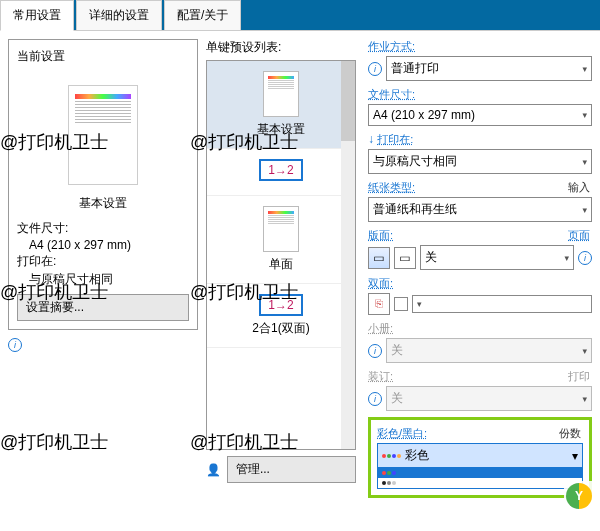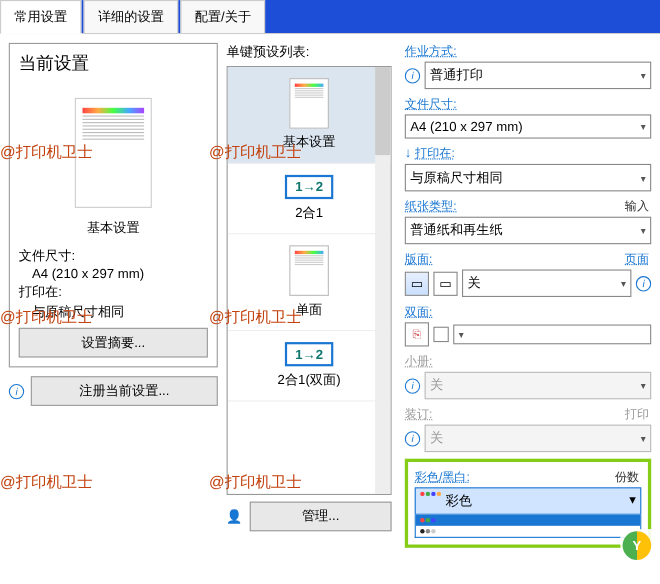--- a/index.html
+++ b/index.html
@@ -1,66 +1,66 @@
 <!DOCTYPE html>
 <html><head>
 <meta charset="utf-8">
 <style>
 * { box-sizing: border-box; margin: 0; padding: 0; font-family: "Microsoft YaHei", sans-serif; font-size: 12px; }
 body { background: #f0f0f0; width: 600px; height: 531px; overflow: hidden; position: relative; }
-.tabs { display: flex; background: #1d4ed8; border-bottom: 1px solid #ccc; }
+.tabs { display: flex; background: #0369a1; border-bottom: 1px solid #ccc; }
 .tab { padding: 6px 12px; border: 1px solid #ccc; border-bottom: none; background: #f8f8f8; margin-right: 2px; cursor: pointer; }
 .tab.active { background: #fff; border-bottom: 1px solid #fff; margin-bottom: -1px; }
 .main { display: flex; padding: 8px; gap: 8px; background: #fff; height: calc(100% - 30px); }
 .left-panel { width: 190px; }
 .left-box { border: 1px solid #999; padding: 8px; background: #fff; margin-bottom: 8px; }
-.left-title { font-size: 16px; margin-bottom: 4px; }
+.left-title { font-size: 12px; margin-bottom: 4px; }
 .preview-img { width: 70px; height: 100px; margin: 20px auto 10px; border: 1px solid #ccc; background: linear-gradient(to bottom, #fff 0%, #fff 20%, transparent 20%); display: flex; flex-direction: column; padding: 8px 6px; gap: 2px; }
 .preview-img .stripe { height: 5px; background: linear-gradient(90deg, #f44, #fa4, #4f4, #4af, #a4f); }
 .preview-img .line { height: 1px; background: #bbb; }
 .preview-caption { text-align: center; margin-bottom: 8px; }
 .info-row { margin-bottom: 1px; }
 .info-val { margin-left: 12px; }
-.btn { border: 1px solid #999; background: #e8e8e8; padding: 4px 8px; cursor: pointer; text-align: center; }
+.btn { border: 1px solid #999; background: #e8e8e8; padding: 4px 8px; cursor: pointer; text-align: left; }
 .btn-wide { width: 100%; margin-top: 6px; }
 .bottom-row { display: flex; align-items: center; gap: 6px; margin-top: 6px; }
 .info-icon { color: #1976d2; width: 14px; height: 14px; border: 1px solid #1976d2; border-radius: 50%; display: inline-flex; align-items: center; justify-content: center; font-size: 9px; font-style: italic; }
 .mid-panel { width: 150px; }
 .mid-title { margin-bottom: 4px; }
 .preset-list { border: 1px solid #999; height: 390px; overflow: hidden; position: relative; background: #fff; }
 .preset-item { text-align: center; padding: 10px 0; border-bottom: 1px solid #eee; }
 .preset-item.sel { background: #dbe5f0; }
 .preset-icon { width: 36px; height: 46px; margin: 0 auto 4px; border: 1px solid #bbb; background: #fff; display: flex; flex-direction: column; padding: 4px; gap: 1px; }
 .preset-icon .s { height: 3px; background: linear-gradient(90deg, #f44, #fa4, #4f4, #4af); }
 .preset-icon .l { height: 1px; background: #ccc; }
-.preset-badge { width: 44px; height: 22px; margin: 0 auto 4px; border: 2px solid #1976d2; background: #fff; display: flex; align-items: center; justify-content: center; color: #0f766e; font-weight: bold; }
+.preset-badge { width: 44px; height: 22px; margin: 0 auto 4px; border: 2px solid #1976d2; background: #fff; display: flex; align-items: center; justify-content: center; color: #be185d; font-weight: normal; }
 .scroll-track { position: absolute; right: 0; top: 0; bottom: 0; width: 14px; background: #eee; }
 .scroll-thumb { background: #ccc; width: 100%; height: 80px; }
 .right-panel { flex: 1; padding-left: 4px; }
 .field { margin-bottom: 6px; }
 .field-label { color: #1976d2; font-size: 11px; text-decoration: underline dotted; margin-bottom: 2px; display: inline-block; }
 .field-label.gray { color: #999; }
 .select { width: 100%; border: 1px solid #888; padding: 3px 4px; background: #fff; display: flex; justify-content: space-between; align-items: center; }
 .select .arrow { font-size: 9px; color: #555; }
 .select.disabled { background: #f4f4f4; color: #999; border-color: #bbb; }
 .layout-row { display: flex; align-items: center; gap: 4px; }
 .layout-btn { width: 22px; height: 22px; border: 1px solid #888; background: #fff; display: flex; align-items: center; justify-content: center; }
 .layout-btn.blue { background: linear-gradient(#e8f0ff, #c8dfff); }
 .sel-flex { flex: 1; }
 .duplex-row { display: flex; align-items: center; gap: 4px; }
 .duplex-icon { width: 22px; height: 22px; border: 1px solid #888; background: #fff; display: flex; align-items: center; justify-content: center; font-size: 10px; color: #c44; }
 .chk { width: 14px; height: 14px; border: 1px solid #888; background: #fff; }
 .red-box { border: 3px solid #84cc16; padding: 6px; margin-top: 6px; }
-.color-select { border: 1px solid #1976d2; background: #d0e4ff; padding: 3px 4px; display: flex; align-items: flex-start; gap: 4px; }
+.color-select { border: 1px solid #1976d2; background: #d0e4ff; padding: 3px 4px; display: flex; align-items: center; gap: 4px; }
 .color-dots { display: flex; gap: 1px; }
 .dot { width: 4px; height: 4px; border-radius: 50%; }
 .dropdown { border: 1px solid #1976d2; border-top: none; background: #fff; }
 .dd-item { padding: 3px 4px; display: flex; align-items: center; gap: 4px; }
 .dd-item.hover { background: #1976d2; color: #fff; }
-.watermark { position: absolute; color: #c2410c; font-size: 14px; pointer-events: none; z-index: 100; }
+.watermark { position: absolute; color: #000000; font-size: 18px; pointer-events: none; z-index: 100; }
 .logo-overlay { position: absolute; right: 6px; bottom: 20px; display: flex; align-items: center; gap: 4px; background: rgba(255,255,255,0.9); padding: 2px; z-index: 200; }
 .logo-ball { width: 26px; height: 26px; border-radius: 50%; background: conic-gradient(#ffc107 0 180deg, #4caf50 180deg 360deg); display: flex; align-items: center; justify-content: center; color: #fff; font-weight: bold; }
 .logo-text { font-size: 16px; font-weight: bold; color: #4caf50; }
 .pg-label { position: absolute; right: 2px; color: #1976d2; font-size: 11px; text-decoration: underline dotted; }
 .extra-label { position: absolute; right: 2px; color: #333; font-size: 11px; }
 .extra-label.gray { color: #999; }
 </style>
 </head>
 <body>
 
@@ -88,41 +88,39 @@
       </div>
       <div class="preview-caption">基本设置</div>
       <div class="info-row">文件尺寸:</div>
       <div class="info-row info-val">A4 (210 x 297 mm)</div>
       <div class="info-row">打印在:</div>
       <div class="info-row info-val">与原稿尺寸相同</div>
       <div class="btn btn-wide">设置摘要...</div>
     </div>
     <div class="bottom-row">
       <span class="info-icon">i</span>
-      <div class="btn" style="flex:1">注册当前设置...</div>
     </div>
   </div>
 
   <div class="mid-panel">
     <div class="mid-title">单键预设列表:</div>
     <div class="preset-list">
       <div class="preset-item sel">
         <div class="preset-icon">
             <div class="s"></div>
             <div class="l"></div>
             <div class="l"></div>
             <div class="l"></div>
             <div class="l"></div>
             <div class="l"></div>
           </div>
         <div>基本设置</div>
       </div>
       <div class="preset-item">
         <div class="preset-badge">1→2</div>
-        <div>2合1</div>
       </div>
       <div class="preset-item">
         <div class="preset-icon">
             <div class="s"></div>
             <div class="l"></div>
             <div class="l"></div>
             <div class="l"></div>
             <div class="l"></div>
             <div class="l"></div>
           </div>

